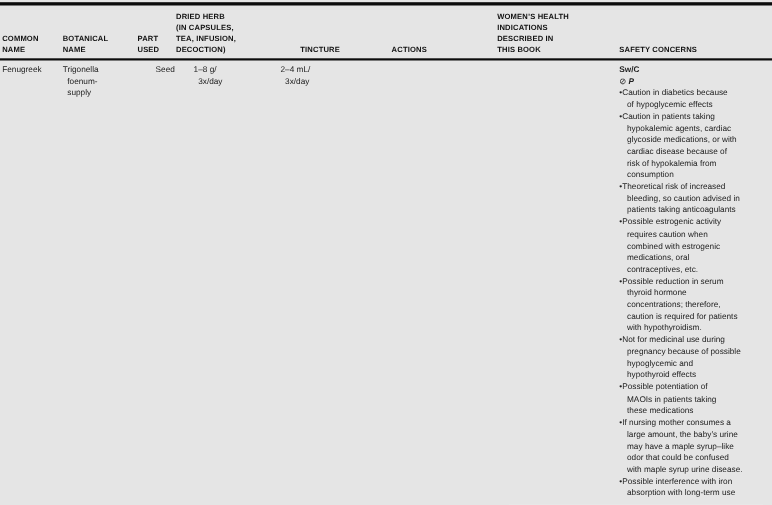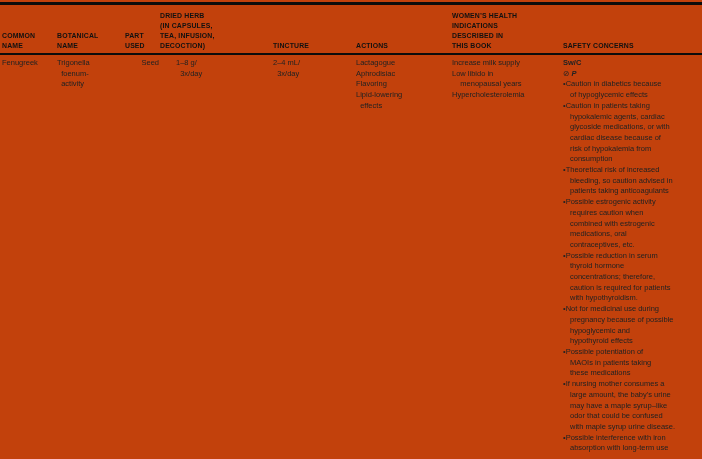--- a/index.html
+++ b/index.html
@@ -1,19 +1,19 @@
 <!DOCTYPE html>
 <html><head>
 <meta charset="utf-8">
 <style>
   html,body { margin:0; padding:0; background:#ffffff; }
   .page {
     position:relative;
     width:702px; height:459px;
-    background:#c2410c;
+    background:#e5e5e5;
     overflow:hidden;
     font-family:"Liberation Sans","DejaVu Sans",sans-serif;
     color:#1d1d1d;
   }
   .rule { position:absolute; left:0; width:702px; background:#0c0c0c; }
   .rule-top { top:2px; height:3px; }
   .rule-header { top:53px; height:2px; }
 
   .hcell {
     position:absolute; top:0; height:51px;
@@ -33,21 +33,21 @@
   .h-dried    { left:160px; }
   .h-tincture { left:273px; }
   .h-actions  { left:356px; }
   .h-womens   { left:452px; }
   .h-safety   { left:563px; }
 
   .c-common   { left:2px;   width:54px;  }
   .c-botanical{ left:57px;  width:66px;  }
   .c-part     { left:125px; width:34px;text-align:right;  }
   .c-dried    { left:176px; width:60px;  }
-  .c-tincture { left:273px; width:60px;  }
+  .c-tincture { left:255px; width:60px;  }
   .c-actions  { left:356px; width:94px;  }
   .c-womens   { left:452px; width:108px; }
   .c-safety   { left:563px; width:141px; white-space:normal; }
 
   .safety-code { font-weight:700; }
   .preg-line .sym { font-weight:400; font-size:7.6px; }
   .preg-line .pcode { font-weight:700; font-style:italic; }
 
   ul.bullets { margin:0; padding:0; list-style:none; }
   ul.bullets li {
@@ -78,35 +78,26 @@
   <div class="hcell h-actions">ACTIONS</div>
   <div class="hcell h-womens">WOMEN’S HEALTH
 INDICATIONS
 DESCRIBED IN
 THIS BOOK</div>
   <div class="hcell h-safety">SAFETY CONCERNS</div>
 
   <div class="bcell c-common">Fenugreek</div>
   <div class="bcell c-botanical">Trigonella
   foenum-
-  activity</div>
+  supply</div>
   <div class="bcell c-part">Seed</div>
   <div class="bcell c-dried">1–8 g/
   3x/day</div>
   <div class="bcell c-tincture">2–4 mL/
   3x/day</div>
-  <div class="bcell c-actions">Lactagogue
-Aphrodisiac
-Flavoring
-Lipid-lowering
-  effects</div>
-  <div class="bcell c-womens">Increase milk supply
-Low libido in
-    menopausal years
-Hypercholesterolemia</div>
 
   <div class="bcell c-safety">
     <div class="safety-code">Sw/C</div>
     <div class="preg-line">
       <span class="sym">⊘</span>
       <span class="pcode">P</span>
     </div>
     <ul class="bullets">
         <li>Caution in diabetics because
 of hypoglycemic effects</li>

